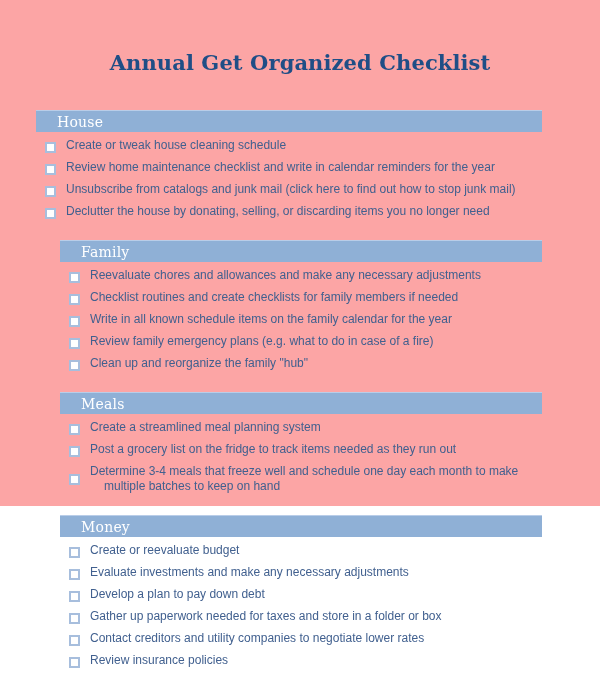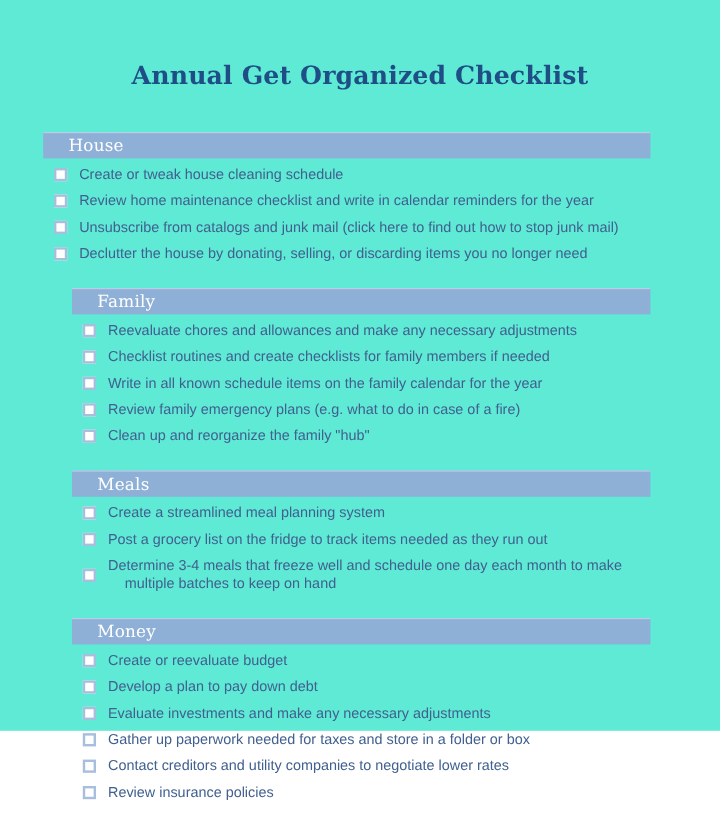--- a/index.html
+++ b/index.html
@@ -12,22 +12,22 @@
     width: 600px;
     height: 685px;
     overflow: hidden;
     font-family: "Liberation Sans", sans-serif;
     -webkit-font-smoothing: antialiased;
   }
 
   .page {
     position: relative;
     width: 600px;
-    height: 609px;
-    background: #5eead4;
+    height: 506px;
+    background: #fca5a5;
     box-sizing: border-box;
   }
 
   .doc-title {
     margin: 0;
     padding: 52px 0 0 0;
     text-align: center;
     font-family: "DejaVu Serif", "Liberation Serif", serif;
     font-size: 21px;
     font-weight: bold;
@@ -74,21 +74,21 @@
   }
 
   .items {
     margin: 0;
     padding: 6px 0 0 0;
     list-style: none;
   }
 
   .item {
     display: flex;
-    align-items: flex-start;
+    align-items: flex-end;
     padding: 0 0 0 45px;
     margin: 0 0 7px 0;
     min-height: 15px;
   }
   .item.two-line {
     align-items: center;
     margin-bottom: 9px;
   }
 
   .checkbox {
@@ -202,28 +202,28 @@
         <div class="section-header">
           <span class="section-header-label">Money</span>
         </div>
         <ul class="items">
           <li class="item">
             <span class="checkbox"></span>
             <span class="item-label"><span>Create or reevaluate budget</span></span>
           </li>
           <li class="item">
             <span class="checkbox"></span>
+            <span class="item-label"><span>Evaluate investments and make any necessary adjustments</span></span>
+          </li>
+          <li class="item">
+            <span class="checkbox"></span>
             <span class="item-label"><span>Develop a plan to pay down debt</span></span>
           </li>
           <li class="item">
             <span class="checkbox"></span>
-            <span class="item-label"><span>Evaluate investments and make any necessary adjustments</span></span>
-          </li>
-          <li class="item">
-            <span class="checkbox"></span>
             <span class="item-label"><span>Gather up paperwork needed for taxes and store in a folder or box</span></span>
           </li>
           <li class="item">
             <span class="checkbox"></span>
             <span class="item-label"><span>Contact creditors and utility companies to negotiate lower rates</span></span>
           </li>
           <li class="item">
             <span class="checkbox"></span>
             <span class="item-label"><span>Review insurance policies</span></span>
           </li>

